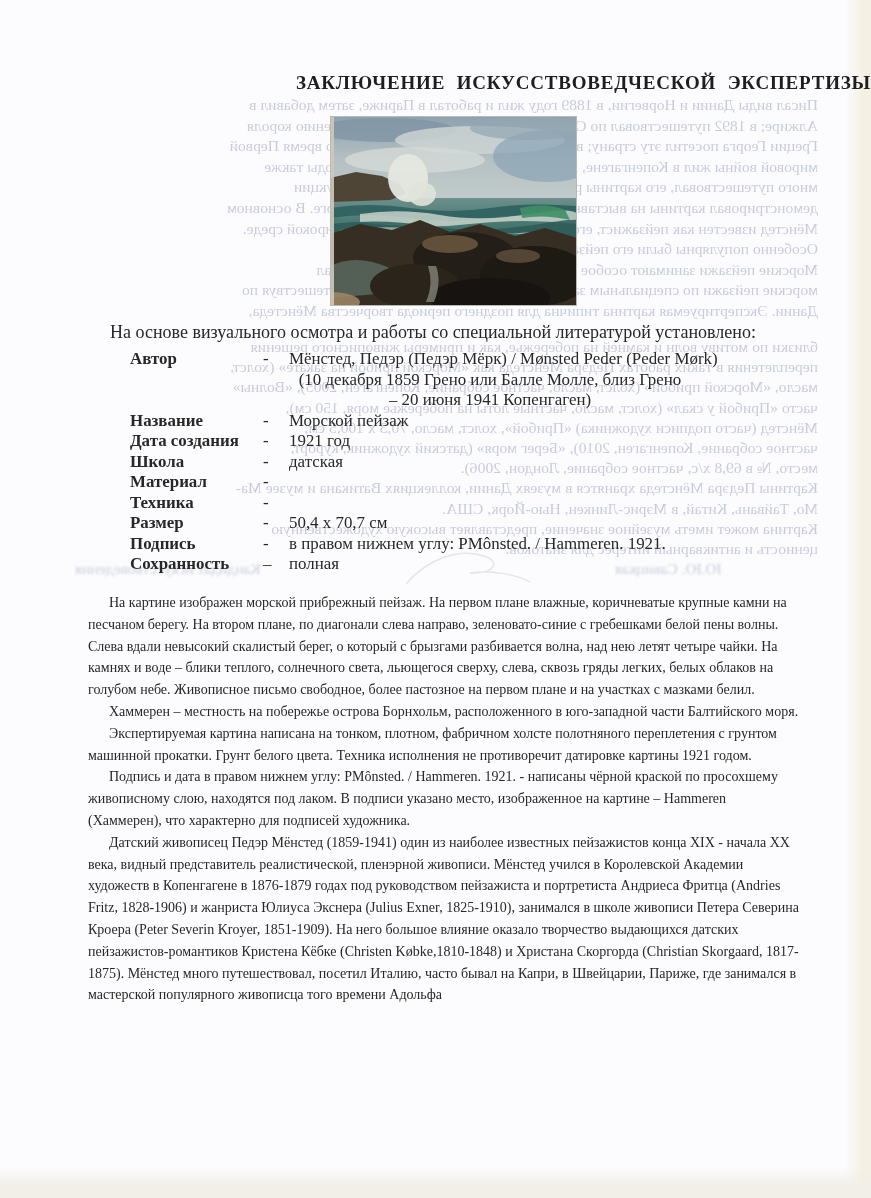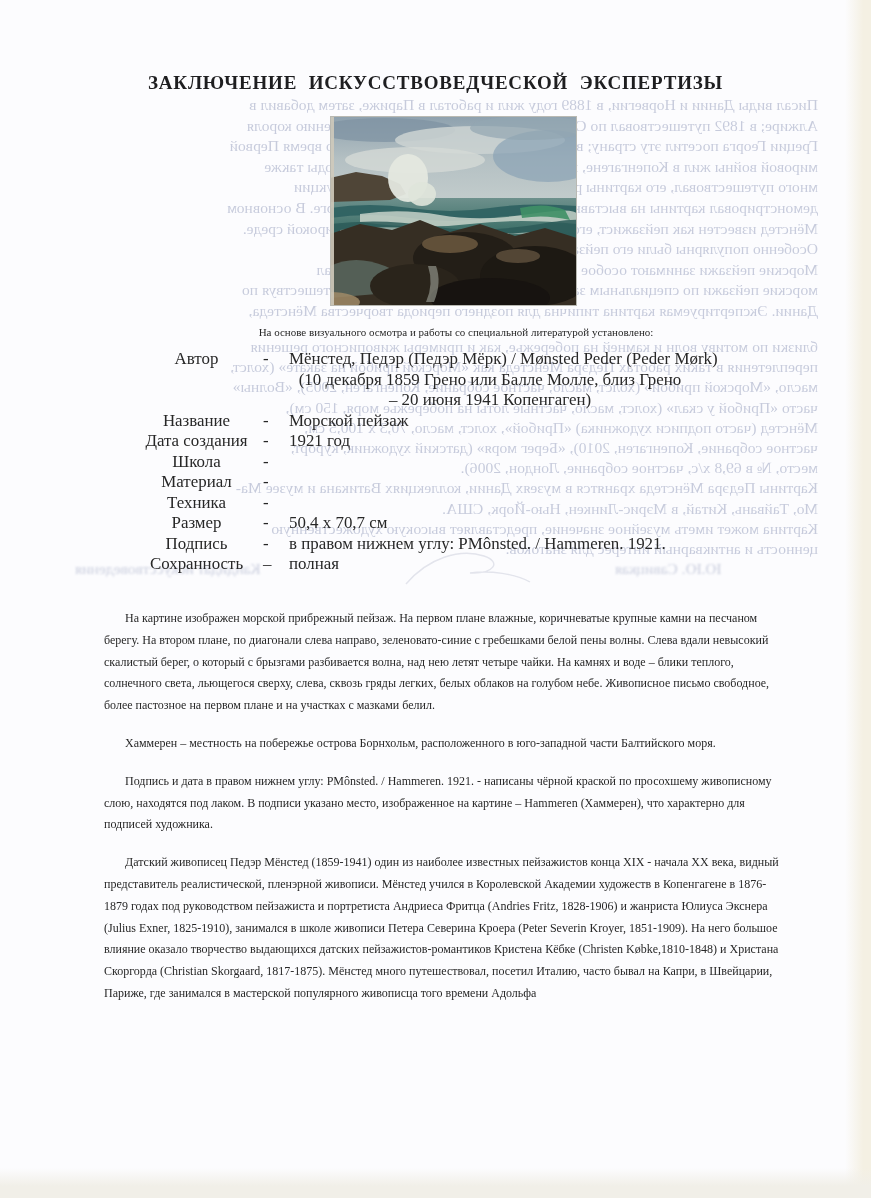--- a/index.html
+++ b/index.html
@@ -10,38 +10,38 @@
   .bottom-band{position:absolute;left:0;bottom:0;width:100%;height:30px;
     background:linear-gradient(to bottom, rgba(242,240,234,0) 0%, #f1efe8 60%);z-index:0;}
 
   
   .bleed-layer{position:absolute;left:0;top:0;width:871px;height:1198px;z-index:1;pointer-events:none;}
   .bleed-line{position:absolute;left:70px;width:748px;font-size:15.6px;line-height:18px;
     color:#8f98b8;opacity:.48;filter:blur(.7px);transform:scaleX(-1);white-space:nowrap;overflow:hidden;}
   .bleed-sign{position:absolute;font-size:15.6px;color:#8f98b8;opacity:.45;filter:blur(.8px);
     transform:scaleX(-1);white-space:nowrap;}
 
-  .doc-title{position:absolute;top:72px;left:0;width:100%;text-align:center;z-index:3;
+  .doc-title{position:absolute;top:72px;left:0;width:100%;text-align:right;z-index:3;
     font-weight:bold;font-size:19px;letter-spacing:.8px;word-spacing:6px;color:#1e1e20;}
 
   .painting-wrap{position:absolute;left:330px;top:116px;width:247px;height:190px;z-index:2;}
   .painting-wrap svg{display:block;}
 
   .intro{position:absolute;top:322px;left:88px;width:714px;z-index:3;
-    font-size:11px;line-height:21.8px;text-indent:22px;text-align:center;}
+    font-size:18px;line-height:21.8px;text-indent:22px;}
 
   .attr-table{position:absolute;top:349px;left:130px;width:678px;z-index:3;font-size:16.9px;}
   .attr-row{display:flex;line-height:20.5px;}
-  .attr-label{width:133px;font-weight:normal;flex:none;text-align:center;}
+  .attr-label{width:133px;font-weight:bold;flex:none;}
   .attr-dash{width:26px;flex:none;text-align:left;}
   .attr-value{flex:1;}
   .attr-extra{margin-left:130px;width:460px;text-align:center;line-height:20.5px;}
 
   .paragraphs{position:absolute;top:592px;left:88px;width:714px;z-index:3;}
-  .body-par{margin:16px;font-size:12px;line-height:21.8px;text-indent:21px;text-align:left;}
+  .body-par{margin:0;font-size:14px;line-height:21.8px;text-indent:21px;text-align:left;}
 
   .squiggle{position:absolute;left:398px;top:540px;z-index:1;opacity:.55;}
 </style>
 </head>
 <body>
 
 <div class="page">
   <div class="edge-strip"></div>
   <div class="bottom-band"></div>
 
@@ -138,20 +138,21 @@
         <div class="attr-value">Морской пейзаж</div>
       </div>
       <div class="attr-row">
         <div class="attr-label">Дата создания</div>
         <div class="attr-dash">-</div>
         <div class="attr-value">1921 год</div>
       </div>
       <div class="attr-row">
         <div class="attr-label">Школа</div>
         <div class="attr-dash">-</div>
+        <div class="attr-value">датская</div>
       </div>
       <div class="attr-row">
         <div class="attr-label">Материал</div>
         <div class="attr-dash">-</div>
       </div>
       <div class="attr-row">
         <div class="attr-label">Техника</div>
         <div class="attr-dash">-</div>
       </div>
       <div class="attr-row">
@@ -167,16 +168,17 @@
       <div class="attr-row">
         <div class="attr-label">Сохранность</div>
         <div class="attr-dash">–</div>
         <div class="attr-value">полная</div>
       </div>
     </div>
 
   <div class="paragraphs" id="paragraphs">
       <p class="body-par">На картине изображен морской прибрежный пейзаж. На первом плане влажные, коричневатые крупные камни на песчаном берегу. На втором плане, по диагонали слева направо, зеленовато-синие с гребешками белой пены волны. Слева вдали невысокий скалистый берег, о который с брызгами разбивается волна, над нею летят четыре чайки. На камнях и воде – блики теплого, солнечного света, льющегося сверху, слева, сквозь гряды легких, белых облаков на голубом небе. Живописное письмо свободное, более пастозное на первом плане и на участках с мазками белил.</p>
       <p class="body-par">Хаммерен – местность на побережье острова Борнхольм, расположенного в юго-западной части Балтийского моря.</p>
+      <p class="body-par">Экспертируемая картина написана на тонком, плотном, фабричном холсте полотняного переплетения с грунтом машинной прокатки. Грунт белого цвета. Техника исполнения  не противоречит датировке картины 1921 годом.</p>
       <p class="body-par">Подпись и дата  в правом нижнем углу: PMônsted. / Hammeren. 1921.  - написаны чёрной краской по просохшему живописному слою, находятся под лаком. В подписи указано место, изображенное на картине – Hammeren (Хаммерен), что характерно для подписей художника.</p>
       <p class="body-par">Датский живописец Педэр Мёнстед (1859-1941) один из наиболее известных пейзажистов конца XIX - начала XX века, видный представитель реалистической, пленэрной живописи. Мёнстед учился в Королевской Академии художеств в Копенгагене в 1876-1879 годах под руководством пейзажиста и портретиста Андриеса Фритца (Andries Fritz, 1828-1906) и жанриста Юлиуса Экснера (Julius Exner, 1825-1910), занимался в школе живописи Петера Северина Кроера (Peter Severin Kroyer, 1851-1909). На него большое влияние оказало творчество выдающихся датских пейзажистов-романтиков Кристена Кёбке (Christen Købke,1810-1848) и Христана Скоргорда (Christian Skorgaard, 1817-1875). Мёнстед много путешествовал, посетил Италию, часто бывал на Капри, в Швейцарии, Париже, где занимался в мастерской популярного живописца того времени Адольфа</p>
     </div>
 </div>
 
 </body></html>

